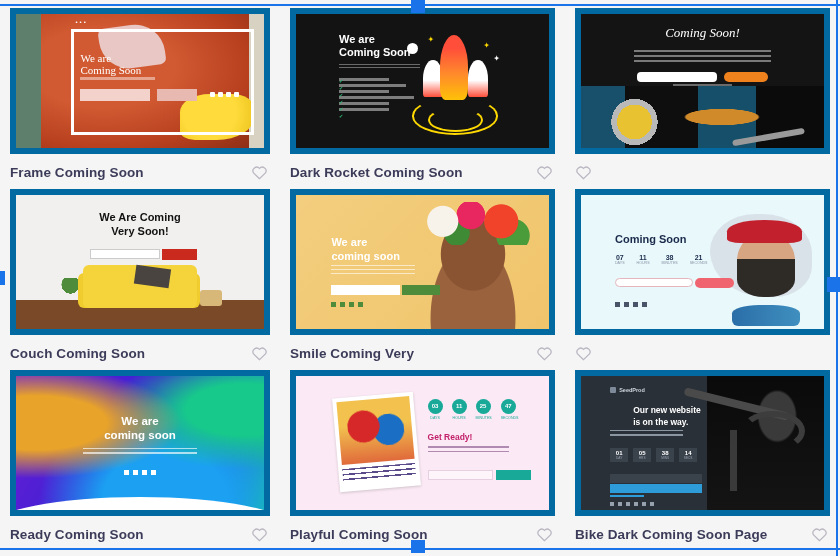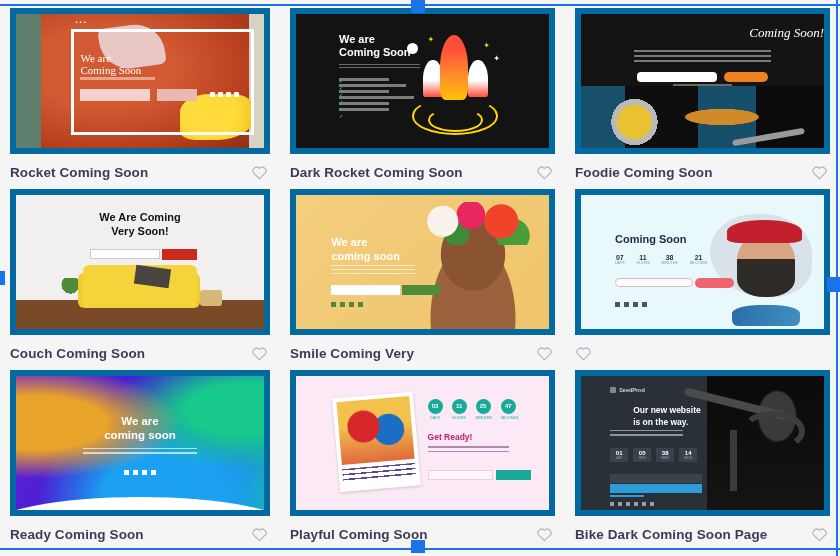--- a/index.html
+++ b/index.html
@@ -83,21 +83,21 @@
   .t-rocket .finL, .t-rocket .finR { position: absolute; top: 34%; width: 8%; height: 28%; background: linear-gradient(180deg,#ffffff 0 55%, #ff4e3a 100%); border-radius: 50% 50% 10% 10%; }
   .t-rocket .finL { left: 50%; } .t-rocket .finR { left: 68%; }
   .t-rocket .cloud { position: absolute; left: 46%; top: 62%; width: 34%; height: 28%; border: 2px solid #ffd900; border-radius: 50%; border-top-color: transparent; }
   .t-rocket .cloud2 { position: absolute; left: 52%; top: 70%; width: 22%; height: 18%; border: 2px solid #ffd900; border-radius: 50%; border-top-color: transparent; }
   .t-rocket .moon { position: absolute; left: 44%; top: 22%; width: 11px; height: 11px; background: #fff; border-radius: 50%; }
   .t-rocket .st { position: absolute; color: #ffd900; font-size: 8px; }
 
   
   .t-foodie { background: #121212; position: relative; }
   .t-foodie .top { position: absolute; left: 0; top: 0; right: 0; height: 56%; background: #141414; }
-  .t-foodie .h { position: absolute; left: 0; right: 0; top: 8%; text-align: right; color: #fff; font-family: "Liberation Serif", serif; font-style: italic; font-size: 13px; }
+  .t-foodie .h { position: absolute; left: 0; right: 0; top: 8%; text-align: center; color: #fff; font-family: "Liberation Serif", serif; font-style: italic; font-size: 13px; }
   .t-foodie .p { position: absolute; left: 22%; right: 22%; top: 27%; height: 12px; background: repeating-linear-gradient(180deg,#7a7a7a 0 2px,transparent 2px 5px); }
   .t-foodie .inp { position: absolute; left: 23%; top: 43%; width: 33%; height: 10px; background: #fff; border-radius: 4px; }
   .t-foodie .btn { position: absolute; left: 59%; top: 43%; width: 18%; height: 10px; background: #f0821e; border-radius: 5px; }
   .t-foodie .note { position: absolute; left: 38%; top: 52%; width: 24%; height: 2px; background: #6a6a6a; }
   .t-foodie .food { position: absolute; left: 0; right: 0; bottom: 0; height: 46%; background:
      radial-gradient(circle at 22% 58%, #e8c230 0 9%, #b9b9b9 9% 12%, transparent 12%),
      radial-gradient(ellipse at 58% 50%, #d08a2a 0 18%, transparent 19%),
      linear-gradient(90deg,#18506b 0 18%, #0e0e0e 18% 48%, #154f69 48% 72%, #0b0b0b 72% 100%); }
   .t-foodie .fork { position: absolute; right: 8%; bottom: 6%; width: 30%; height: 6px; background: #9a9a9a; border-radius: 3px; transform: rotate(-10deg); }
 
@@ -230,21 +230,21 @@
             <div class="btn"></div>
           <div class="soc">
               <i></i>
               <i></i>
               <i></i>
               <i></i>
             </div>
         </div>
       </div>
       <div class="meta">
-        <span class="title">Rocket Coming Soon</span>
+        <span class="title">Frame Coming Soon</span>
         <span class="heart">
           <svg viewBox="0 0 24 22" width="17" height="16">
               <path d="M12 20.5 3.6 12.3A5.3 5.3 0 0 1 12 5.9a5.3 5.3 0 0 1 8.4 6.4z" fill="none" stroke="#8b8499" stroke-width="1.8"></path>
             </svg>
         </span>
       </div>
     </div>
 
     <div class="card">
       <div class="thumb-wrap">
@@ -295,21 +295,20 @@
           <div class="h">Coming Soon!</div>
           <div class="p"></div>
             <div class="inp"></div>
             <div class="btn"></div>
             <div class="note"></div>
           <div class="food"></div>
             <div class="fork"></div>
         </div>
       </div>
       <div class="meta">
-        <span class="title">Foodie Coming Soon</span>
         <span class="heart">
           <svg viewBox="0 0 24 22" width="17" height="16">
               <path d="M12 20.5 3.6 12.3A5.3 5.3 0 0 1 12 5.9a5.3 5.3 0 0 1 8.4 6.4z" fill="none" stroke="#8b8499" stroke-width="1.8"></path>
             </svg>
         </span>
       </div>
     </div>
 
     <div class="card">
       <div class="thumb-wrap">

